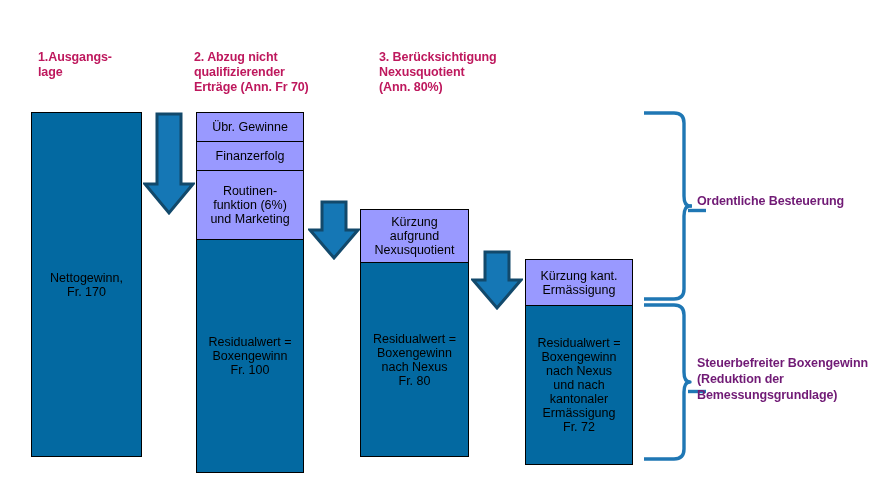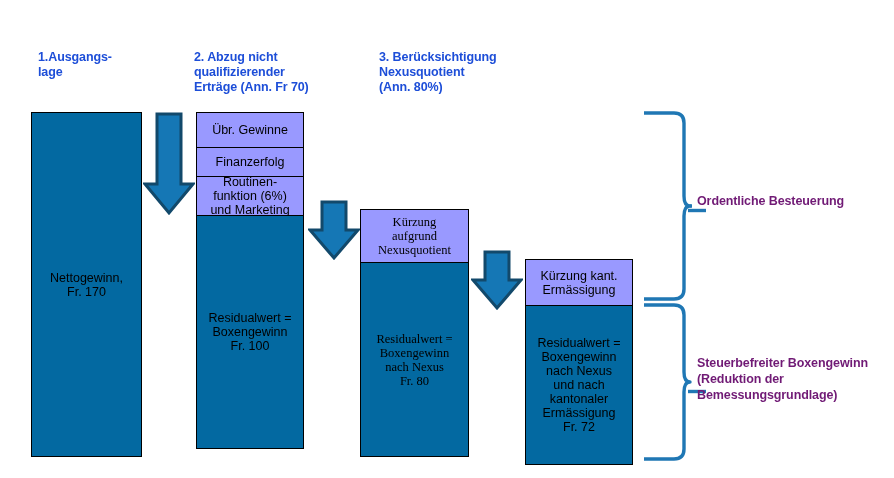--- a/index.html
+++ b/index.html
@@ -16,21 +16,21 @@
     height: 478px;
     background: #ffffff;
     overflow: hidden;
   }
 
   
   .col-heading {
     position: absolute;
     font-size: 12.5px;
     font-weight: bold;
-    color: #1d4ed8;
+    color: #be185d;
     line-height: 15px;
     white-space: pre-line;
     letter-spacing: -0.1px;
   }
 
   
   .bar-col {
     position: absolute;
   }
   .seg {
@@ -86,31 +86,31 @@
 Nexusquotient
 (Ann. 80%)</div>
 
 
   <div class="bar-col" style="left:31px; top:112px; width:111px;">
     <div class="seg gray" style="height:345px;">Nettogewinn,
 Fr. 170</div>
   </div>
 
   <div class="bar-col" style="left:196px; top:112px; width:108px;">
-    <div class="seg purple" style="height:36px;">Übr. Gewinne</div>
+    <div class="seg purple" style="height:30px;">Übr. Gewinne</div>
     <div class="seg purple" style="height:30px;">Finanzerfolg</div>
-    <div class="seg purple" style="height:40px;">Routinen-
+    <div class="seg purple" style="height:70px;">Routinen-
 funktion (6%)
 und Marketing</div>
     <div class="seg gray" style="height:234px;">Residualwert =
 Boxengewinn
 Fr. 100</div>
   </div>
 
-  <div class="bar-col" style="left:360px; top:209px; width:109px;font-family:Liberation Serif, serif;">
+  <div class="bar-col" style="left:360px; top:209px; width:109px;">
     <div class="seg purple" style="height:54px;">Kürzung
 aufgrund
 Nexusquotient</div>
     <div class="seg gray" style="height:195px;">Residualwert =
 Boxengewinn
 nach Nexus
 Fr. 80</div>
   </div>
 
   <div class="bar-col" style="left:525px; top:259px; width:108px;">

